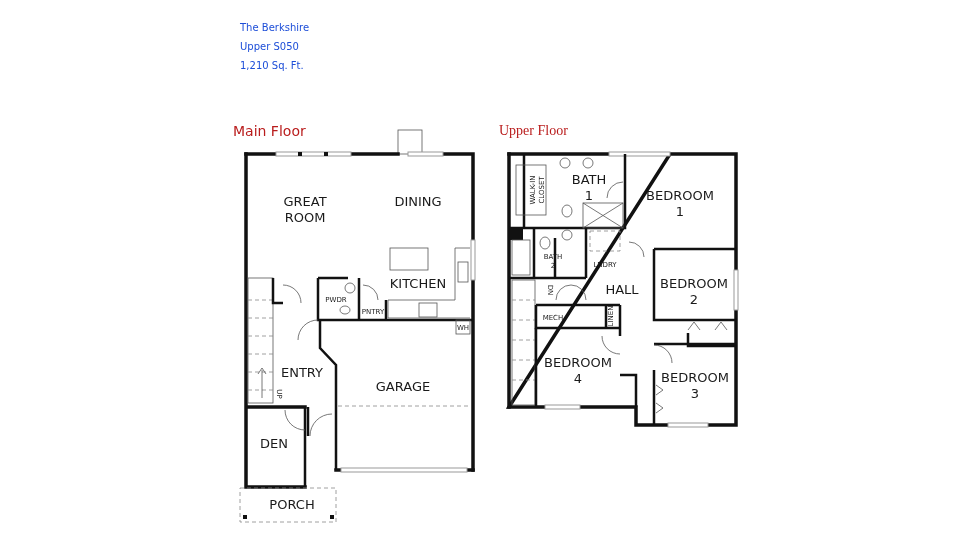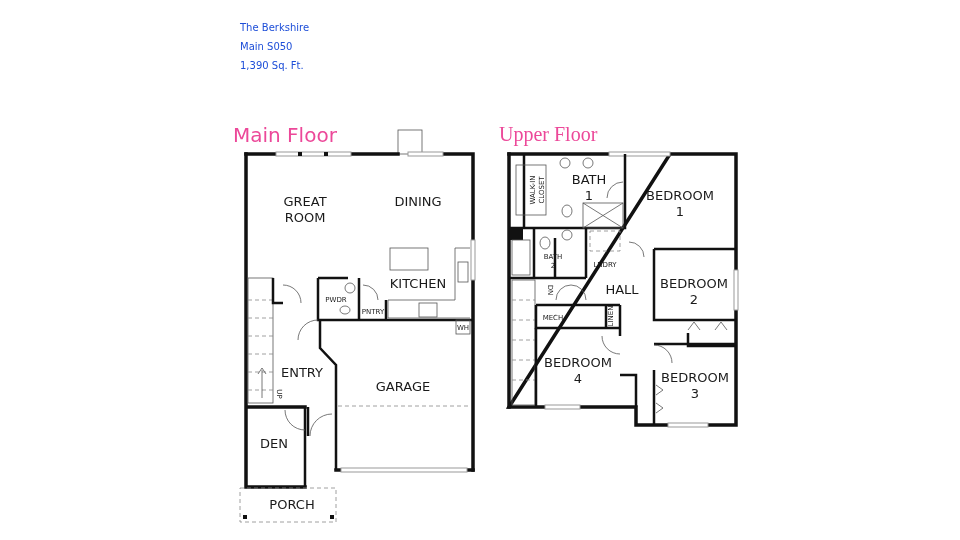--- a/index.html
+++ b/index.html
@@ -1,35 +1,35 @@
 <!DOCTYPE html>
 <html><head>
 <meta charset="utf-8">
 <style>
   html, body { margin:0; padding:0; background:#ffffff; }
   body { width:960px; height:540px; position:relative; overflow:hidden; font-family:"DejaVu Sans", sans-serif; color:#1a1a1a; }
   .title-block { position:absolute; left:240px; top:18px; font-size:10px; line-height:19px; color:#1d4ed8; }
   .title-block div { white-space:nowrap; }
-  .floor-label { position:absolute; font-size:20px; color:#ec4899; white-space:nowrap; }
+  .floor-label { position:absolute; font-size:14px; color:#b91c1c; white-space:nowrap; }
   svg { position:absolute; left:0; top:0; }
   .wall { stroke:#111; stroke-width:3.5; fill:none; stroke-linecap:square; }
   .iwall { stroke:#111; stroke-width:2.5; fill:none; }
   .thin { stroke:#555; stroke-width:0.8; fill:none; }
   .dash { stroke:#888; stroke-width:0.8; fill:none; stroke-dasharray:4 3; }
   .win { stroke:#999; stroke-width:1; fill:#fff; }
   .room { font-family:"DejaVu Sans", sans-serif; font-size:13px; fill:#1a1a1a; text-anchor:middle; }
   .room-s { font-family:"DejaVu Sans", sans-serif; font-size:7px; fill:#1a1a1a; text-anchor:middle; }
 </style>
 </head>
 <body>
 
 <div class="title-block">
   <div>The Berkshire</div>
-  <div>Main S050</div>
-  <div>1,390 Sq. Ft.</div>
+  <div>Upper S050</div>
+  <div>1,210 Sq. Ft.</div>
 </div>
 
 <div class="floor-label" style="left:233px; top:123px;">Main Floor</div>
 <div class="floor-label" style="left:499px; top:123px;font-family:Liberation Serif, serif;">Upper Floor</div>
 
 <svg width="960" height="540" viewBox="0 0 960 540">
 
   <g>
 
     <rect x="398" y="130" width="24" height="24" class="thin"></rect>

